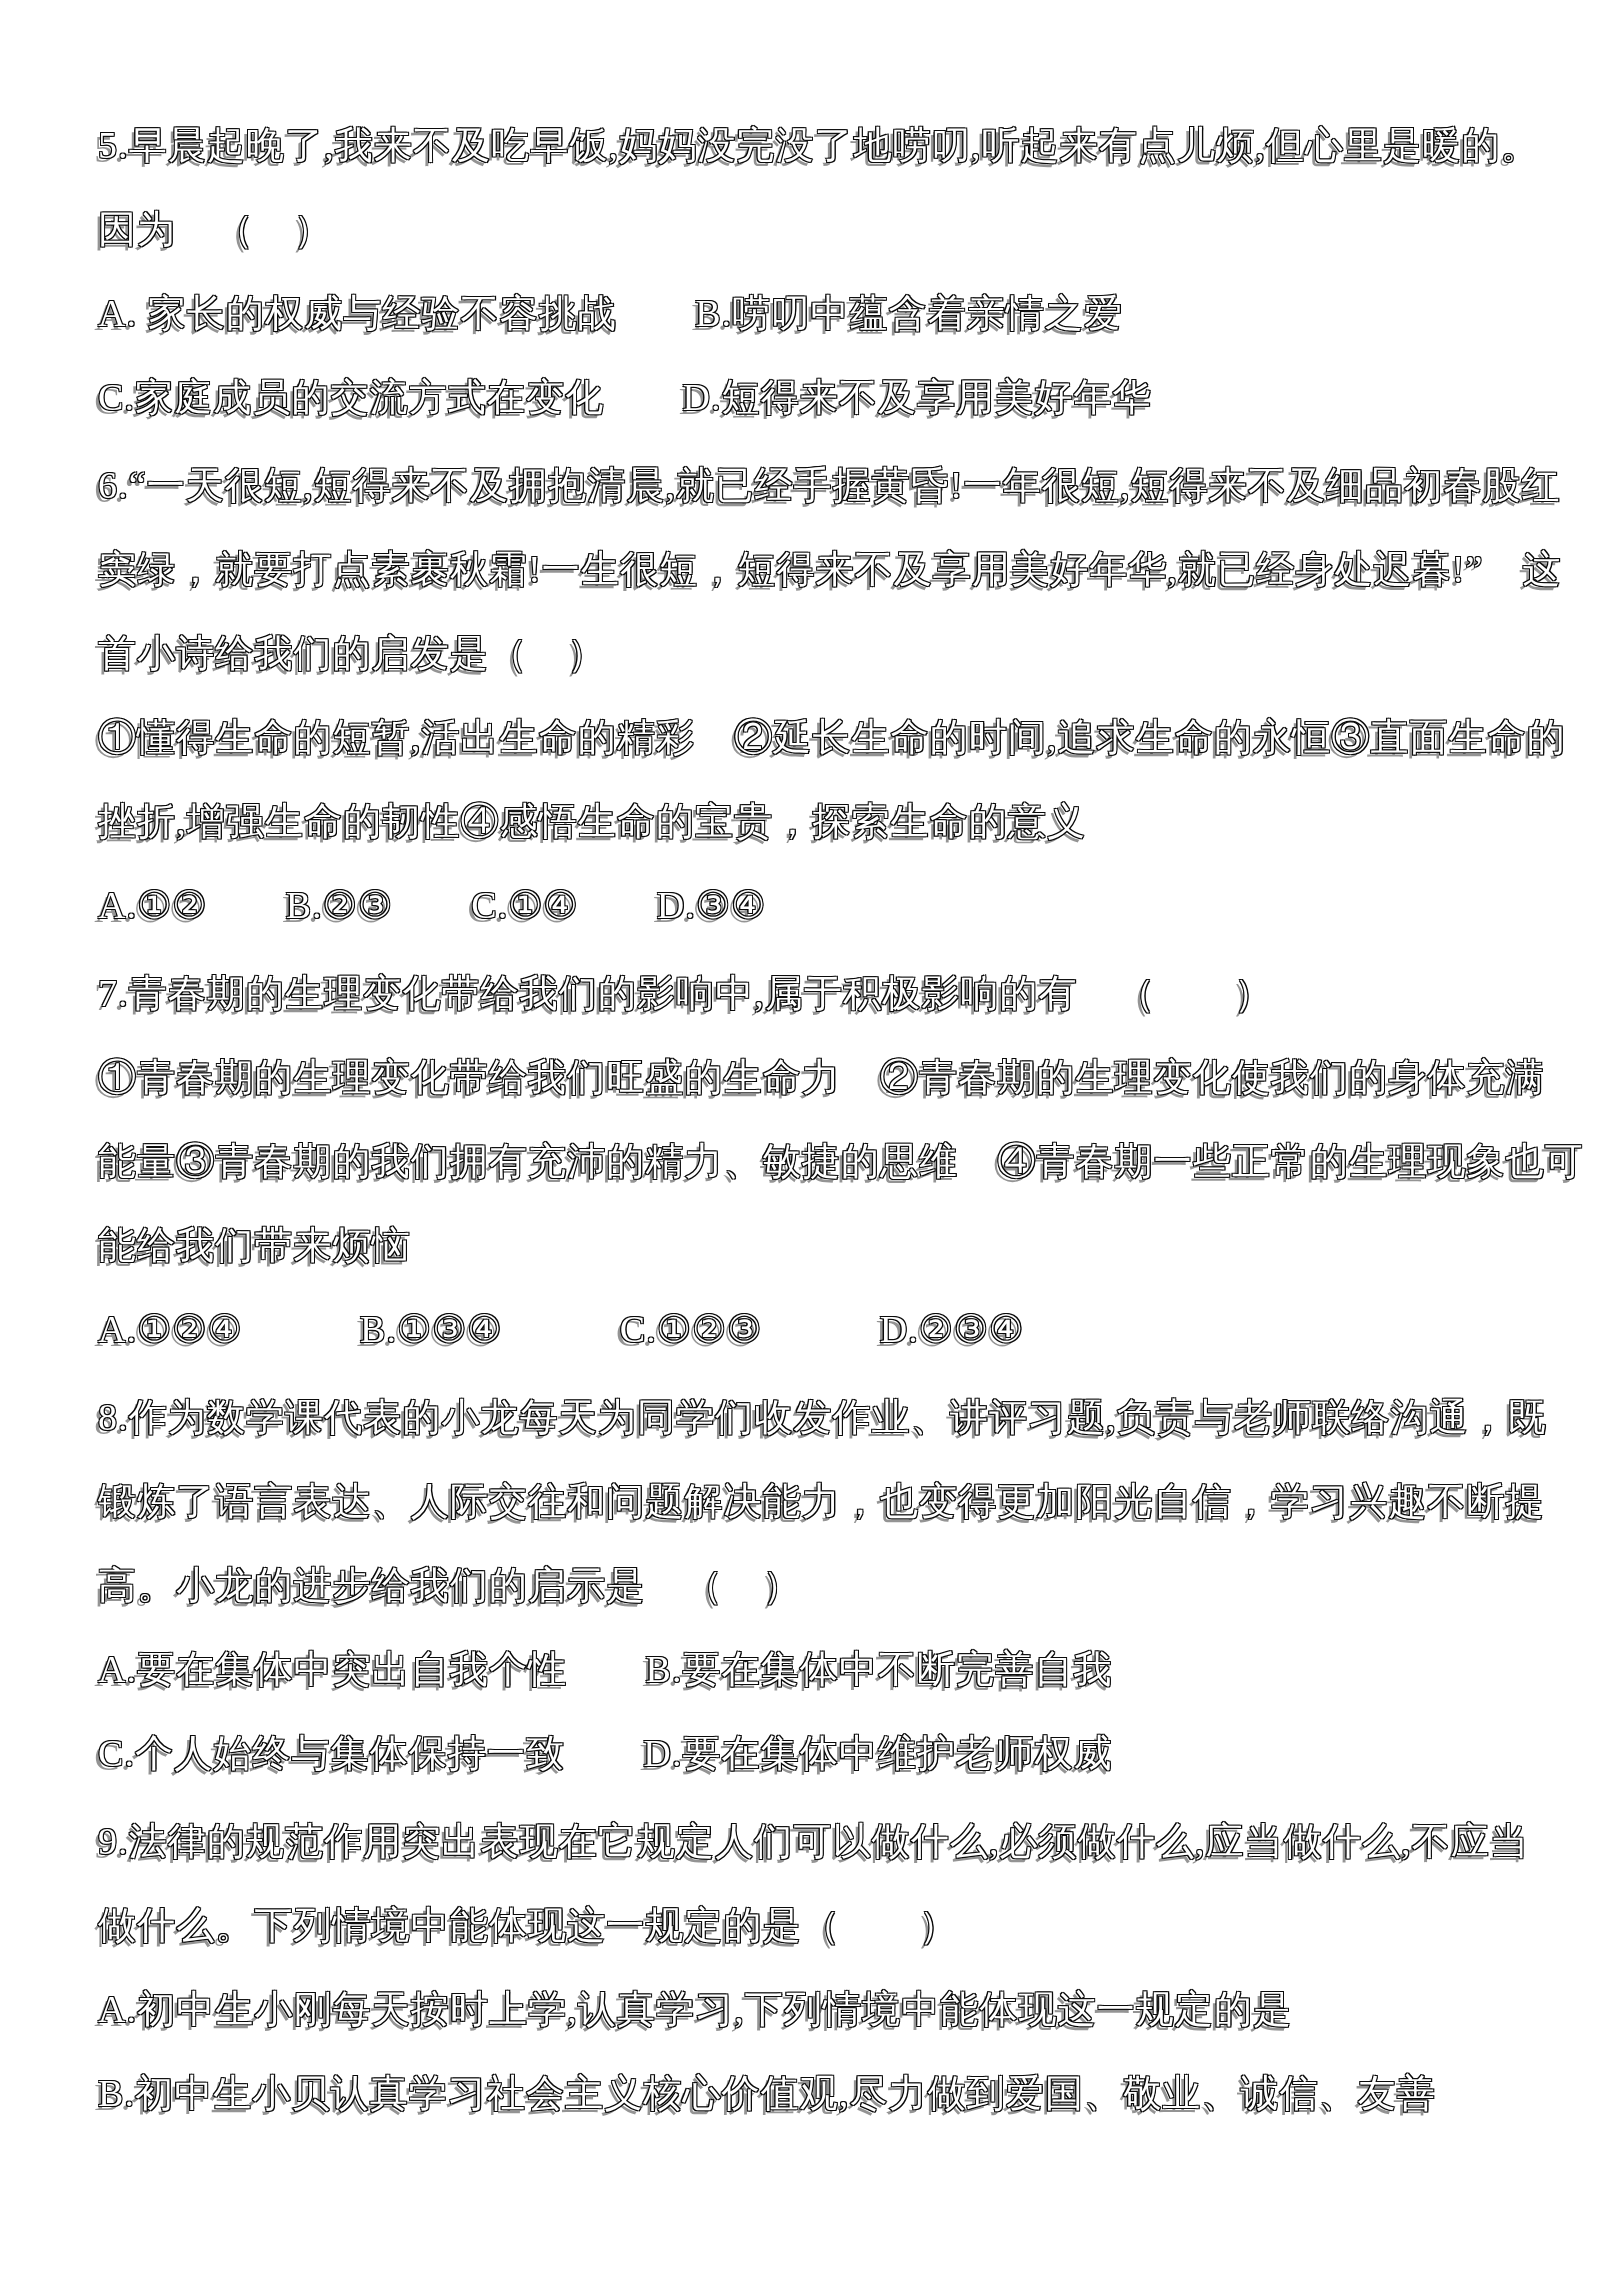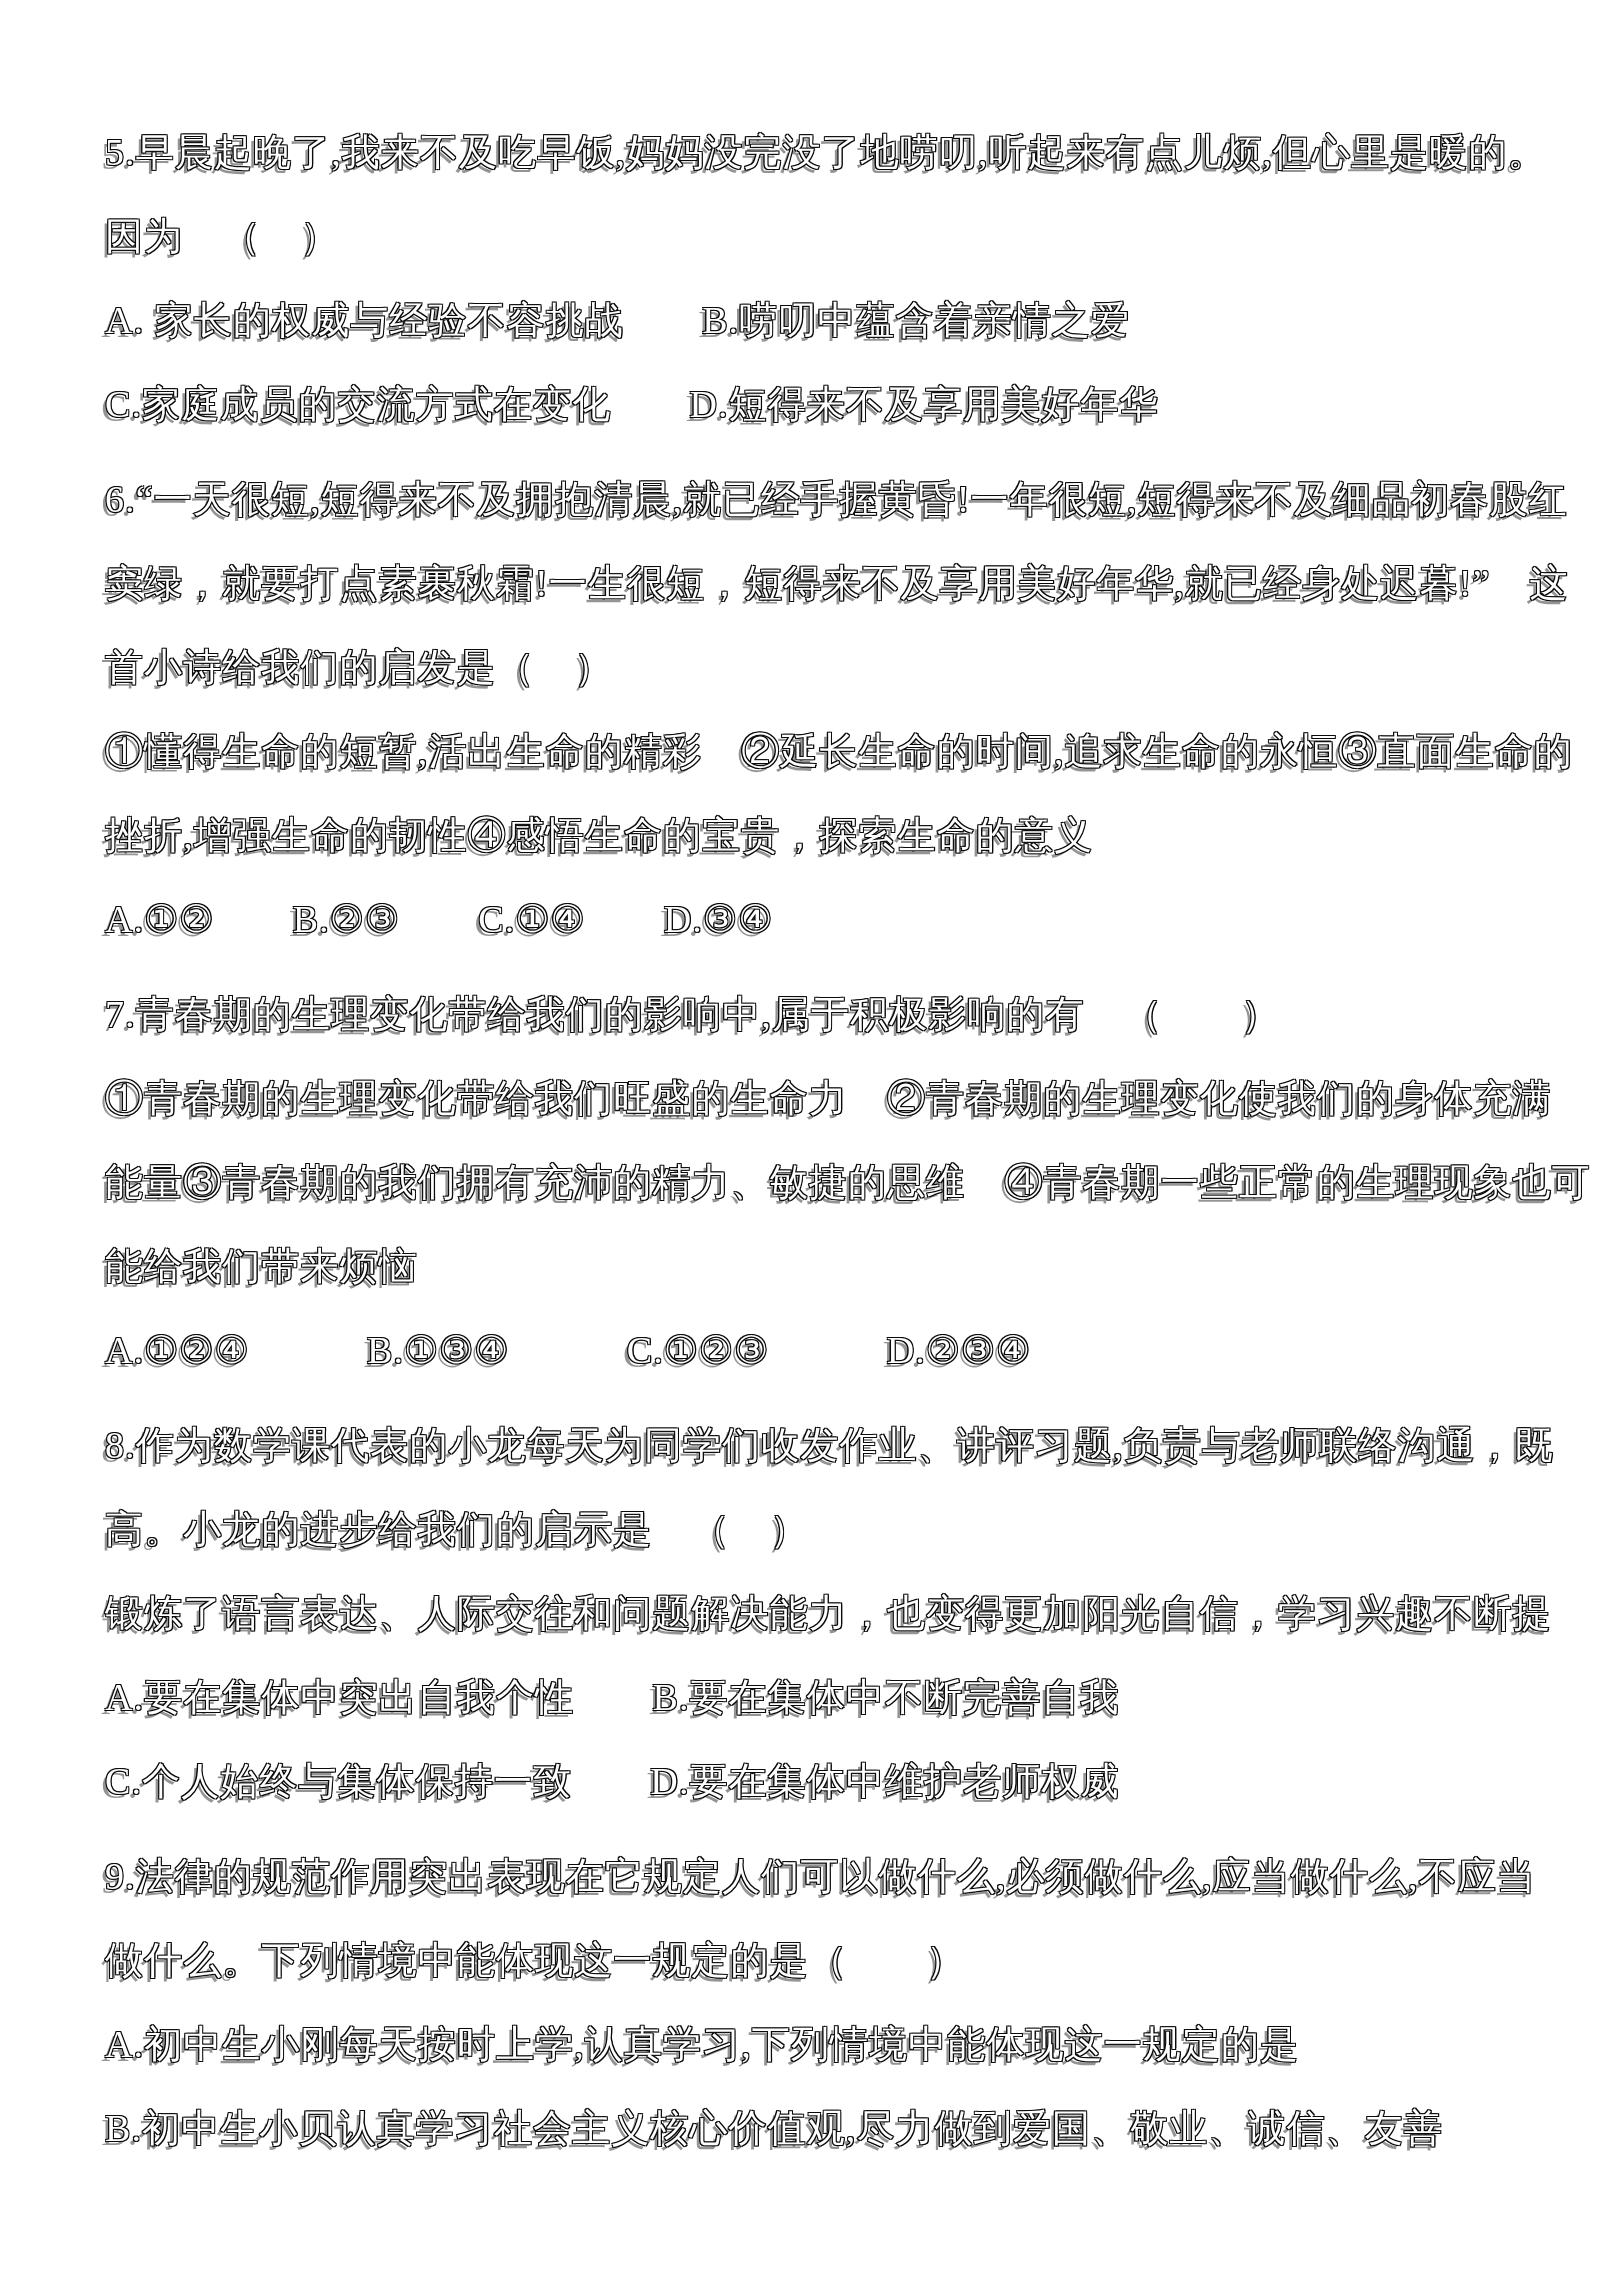--- a/index.html
+++ b/index.html
@@ -13,21 +13,21 @@
     overflow: hidden;
     font-family: "Liberation Serif", serif;
   }
   .page {
     box-sizing: border-box;
     width: 1623px;
     height: 2295px;
     padding: 99px 49px 0 94px;
     background: #ffffff;
   }
-  .question-block { margin: 11px; }
+  .question-block { margin: 4px; }
   .line {
     height: 84px;
     line-height: 84px;
     font-size: 38px;
     letter-spacing: 1.1px;
     white-space: pre;
     overflow: visible;
     
     color: #ffffff;
     -webkit-text-fill-color: #ffffff;
@@ -65,22 +65,22 @@
   <div class="question-block">
     <div class="line">7.青春期的生理变化带给我们的影响中,属于积极影响的有　（　　）</div>
     <div class="line">①青春期的生理变化带给我们旺盛的生命力　②青春期的生理变化使我们的身体充满</div>
     <div class="line">能量③青春期的我们拥有充沛的精力、敏捷的思维　④青春期一些正常的生理现象也可</div>
     <div class="line">能给我们带来烦恼</div>
     <div class="line">A.①②④　　　B.①③④　　　C.①②③　　　D.②③④</div>
   </div>
 
   <div class="question-block">
     <div class="line">8.作为数学课代表的小龙每天为同学们收发作业、讲评习题,负责与老师联络沟通，既</div>
+    <div class="line">锻炼了语言表达、人际交往和问题解决能力，也变得更加阳光自信，学习兴趣不断提</div>
     <div class="line">高。小龙的进步给我们的启示是　（　）</div>
-    <div class="line">锻炼了语言表达、人际交往和问题解决能力，也变得更加阳光自信，学习兴趣不断提</div>
     <div class="line">A.要在集体中突出自我个性　　B.要在集体中不断完善自我</div>
     <div class="line">C.个人始终与集体保持一致　　D.要在集体中维护老师权威</div>
   </div>
 
   <div class="question-block">
     <div class="line">9.法律的规范作用突出表现在它规定人们可以做什么,必须做什么,应当做什么,不应当</div>
     <div class="line">做什么。下列情境中能体现这一规定的是（　　）</div>
     <div class="line">A.初中生小刚每天按时上学,认真学习,下列情境中能体现这一规定的是</div>
     <div class="line">B.初中生小贝认真学习社会主义核心价值观,尽力做到爱国、敬业、诚信、友善</div>
   </div>

